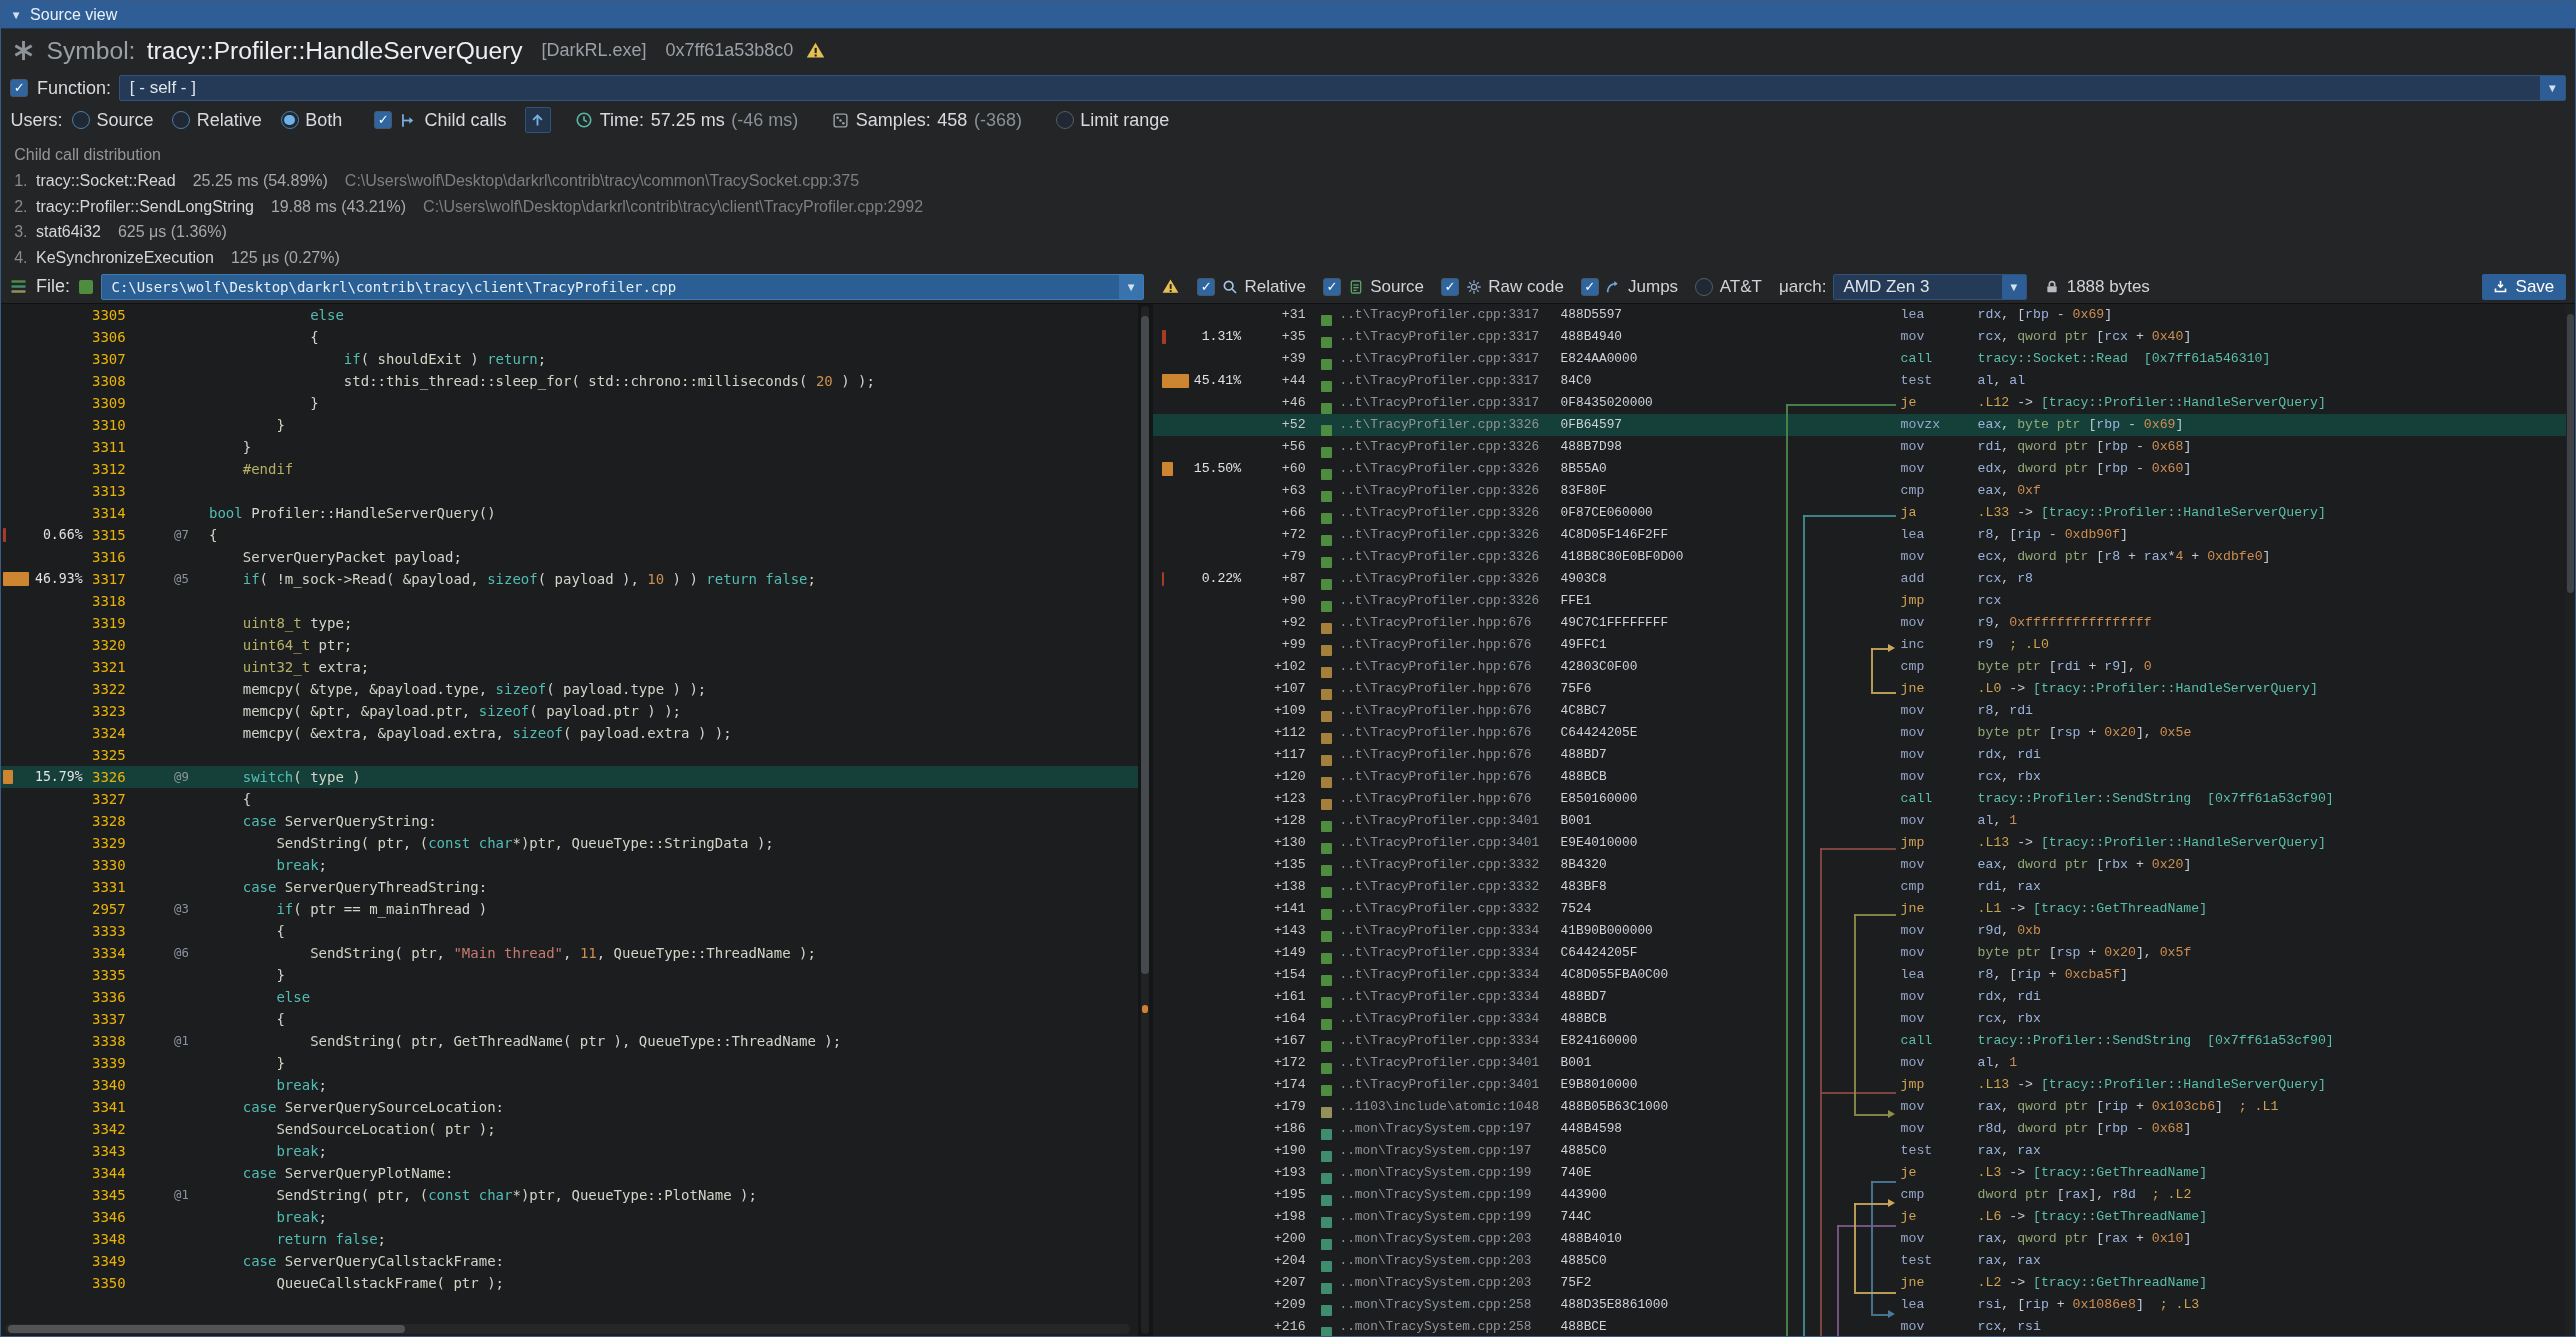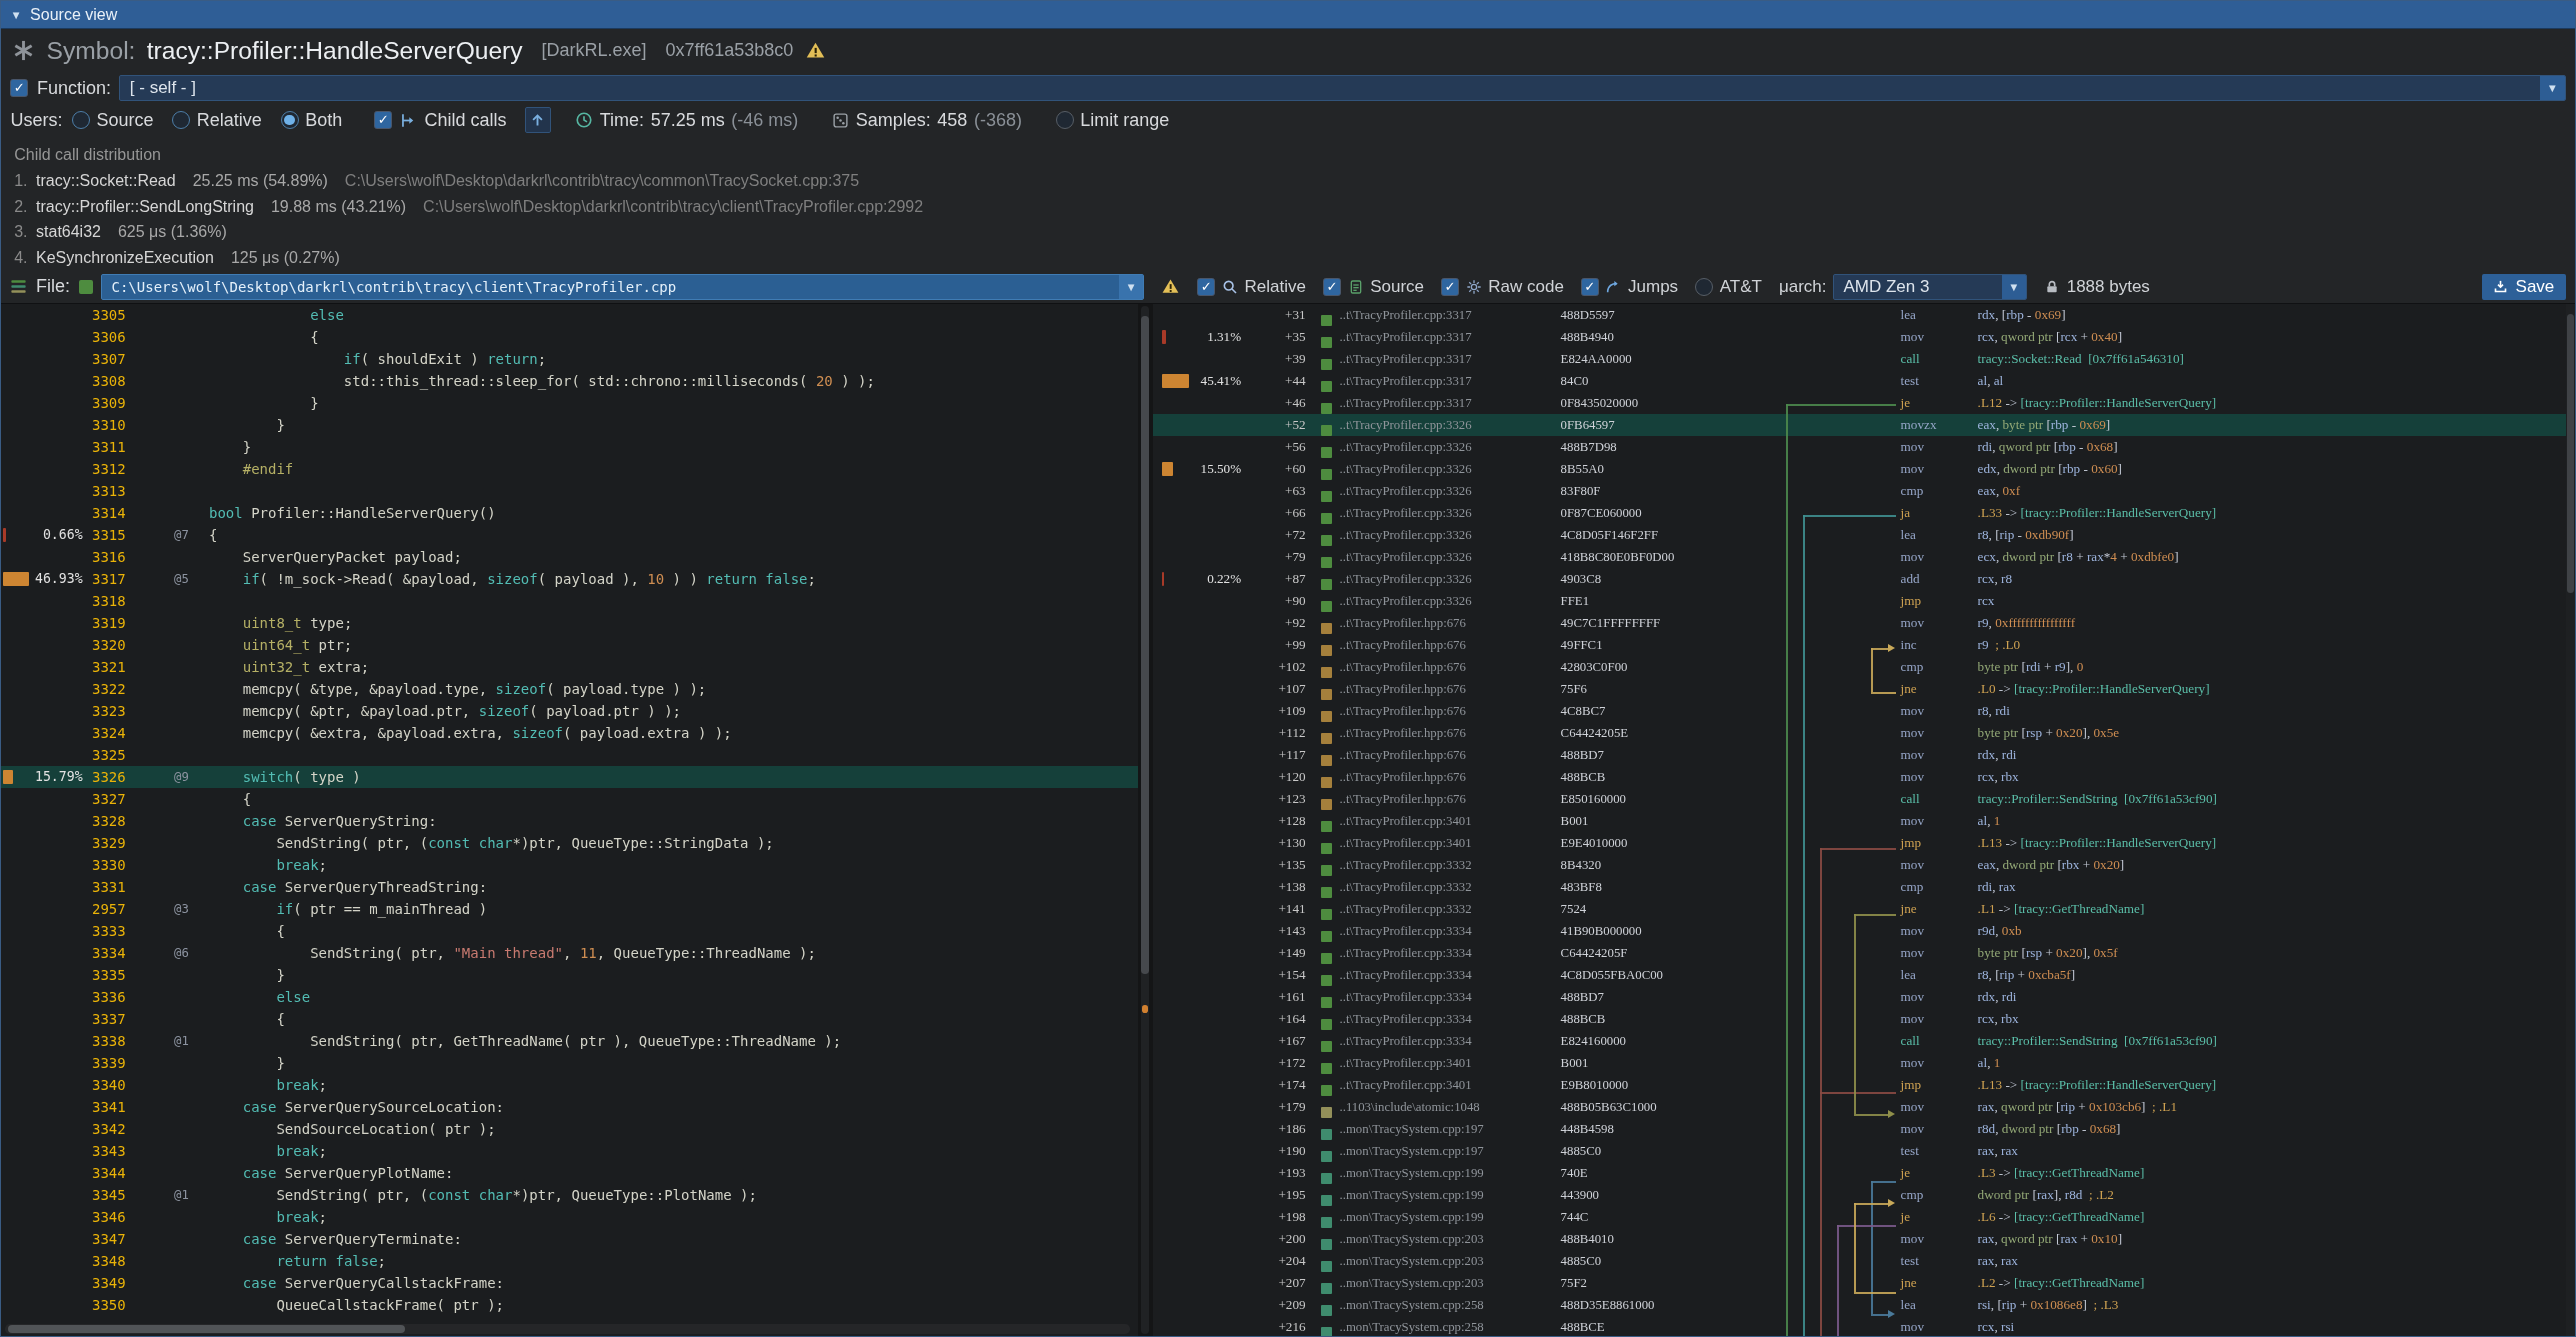--- a/index.html
+++ b/index.html
@@ -75,21 +75,21 @@
   .src-row.hl{background:#15403a}
   .s-pct{width:91px;flex:none;position:relative;text-align:right;padding-right:9.4px;
     color:#e2e2e2;font-size:13.2px}
   .gbar{position:absolute;left:1.9px;top:3.8px;bottom:3.8px;display:block;border-radius:0.9px}
   .s-num{width:62px;flex:none;color:#eab308}
   .s-anno{width:55px;flex:none;text-align:center;color:#8c93a0;font-size:12.3px}
   .s-code{flex:1;overflow:hidden;color:#d4d4c8}
   .kw{color:#53bdb4}.ty{color:#b5b065}.num{color:#cf8e52}.str{color:#c87a70}.pp{color:#b5b065}
   
   .asm-row{display:flex;height:22px;line-height:22px;white-space:pre;padding-left:7.6px;
-    font-family:Liberation Serif, serif;font-size:13.2px}
+    font-family:Liberation Mono, monospace;font-size:13.2px}
   .asm-row.hl{background:#15403a}
   .a-pct{width:90px;flex:none;position:relative;text-align:right;padding-right:9.4px;color:#e2e2e2}
   .a-off{width:55px;flex:none;text-align:right;color:#c8c8c8}
   .a-loc{width:255px;flex:none;color:#8f949a;padding-left:15px;font-size:12.8px;
     display:flex;align-items:flex-end;gap:7.6px;overflow:hidden}
   .a-sq{width:11.3px;height:11.3px;flex:none;border-radius:0.9px}
   .a-bytes{width:217px;flex:none;color:#cfd2d8;font-size:12.8px}
   .a-jspace{width:123px;flex:none}
   .a-mnem{width:77px;flex:none}
   .a-ops{flex:1;overflow:hidden;color:#c4cad6}
@@ -353,21 +353,20 @@
           <div class="src-row"><span class="s-pct"></span><span class="s-num">3337</span><span class="s-anno"></span><span class="s-code">        {</span></div>
           <div class="src-row"><span class="s-pct"></span><span class="s-num">3338</span><span class="s-anno">@1</span><span class="s-code">            SendString( ptr, GetThreadName( ptr ), QueueType::ThreadName );</span></div>
           <div class="src-row"><span class="s-pct"></span><span class="s-num">3339</span><span class="s-anno"></span><span class="s-code">        }</span></div>
           <div class="src-row"><span class="s-pct"></span><span class="s-num">3340</span><span class="s-anno"></span><span class="s-code">        <span class="kw">break</span>;</span></div>
           <div class="src-row"><span class="s-pct"></span><span class="s-num">3341</span><span class="s-anno"></span><span class="s-code">    <span class="kw">case</span> ServerQuerySourceLocation:</span></div>
           <div class="src-row"><span class="s-pct"></span><span class="s-num">3342</span><span class="s-anno"></span><span class="s-code">        SendSourceLocation( ptr );</span></div>
           <div class="src-row"><span class="s-pct"></span><span class="s-num">3343</span><span class="s-anno"></span><span class="s-code">        <span class="kw">break</span>;</span></div>
           <div class="src-row"><span class="s-pct"></span><span class="s-num">3344</span><span class="s-anno"></span><span class="s-code">    <span class="kw">case</span> ServerQueryPlotName:</span></div>
           <div class="src-row"><span class="s-pct"></span><span class="s-num">3345</span><span class="s-anno">@1</span><span class="s-code">        SendString( ptr, (<span class="kw">const</span> <span class="kw">char</span>*)ptr, QueueType::PlotName );</span></div>
           <div class="src-row"><span class="s-pct"></span><span class="s-num">3346</span><span class="s-anno"></span><span class="s-code">        <span class="kw">break</span>;</span></div>
-          <div class="src-row"><span class="s-pct"></span><span class="s-num">3347</span><span class="s-anno"></span><span class="s-code">    <span class="kw">case</span> ServerQueryTerminate:</span></div>
           <div class="src-row"><span class="s-pct"></span><span class="s-num">3348</span><span class="s-anno"></span><span class="s-code">        <span class="kw">return</span> <span class="kw">false</span>;</span></div>
           <div class="src-row"><span class="s-pct"></span><span class="s-num">3349</span><span class="s-anno"></span><span class="s-code">    <span class="kw">case</span> ServerQueryCallstackFrame:</span></div>
           <div class="src-row"><span class="s-pct"></span><span class="s-num">3350</span><span class="s-anno"></span><span class="s-code">        QueueCallstackFrame( ptr );</span></div>
         </div>
       <div class="hscroll">
           <div class="hthumb"></div>
         </div>
     </div>
     <div class="vdivider">
       <div class="vtrack">

